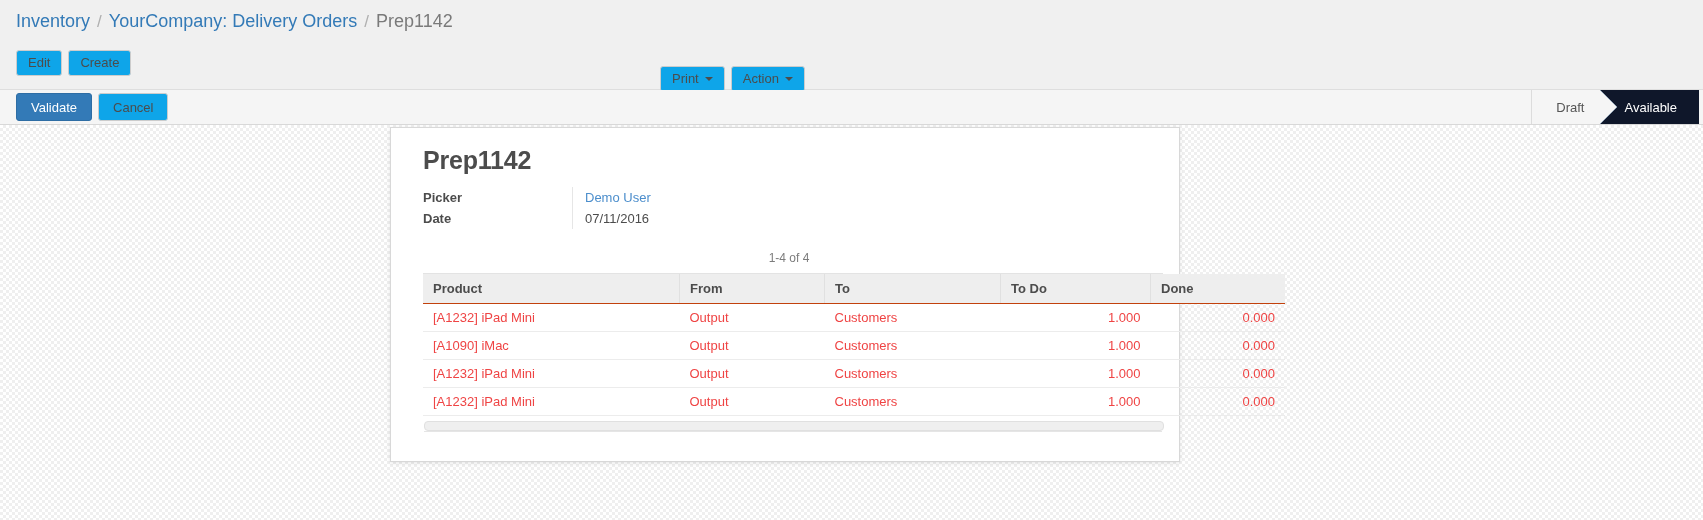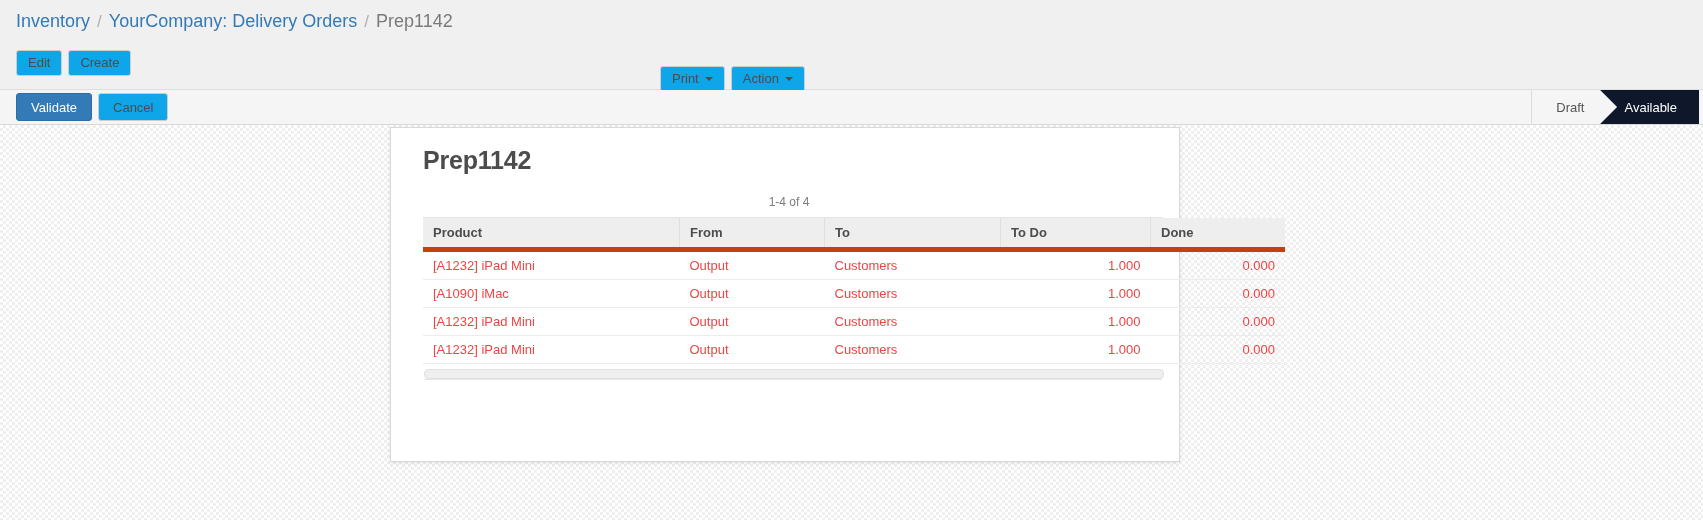--- a/index.html
+++ b/index.html
@@ -277,21 +277,21 @@
     border-top: 1px solid #e3e3e3;
   }
   table.olist {
     width: 100%;
     border-collapse: collapse;
     font-size: 13px;
     table-layout: fixed;
   }
   table.olist thead th {
     background: #eeeeee;
-    border-bottom: 5px solid #c2410c;
+    border-bottom: 1px solid #c2410c;
     border-right: 1px solid #e0e0e0;
     font-weight: bold;
     color: #4c4c4c;
     text-align: left;
     padding: 7px 10px;
     white-space: nowrap;
   }
   table.olist thead th:last-child { border-right: none; }
   table.olist tbody td {
     border-bottom: 1px solid #ececec;
@@ -371,20 +371,34 @@
       <span>Available</span>
     </div>
   </div>
 </div>
 
 <div class="form-view">
   <div class="sheet">
 
     <h1 class="record-title">Prep1142</h1>
 
+    <table class="field-group">
+      <tbody>
+        <tr>
+          <td class="field-label">Picker</td>
+          <td class="field-value">
+            <a class="field-link" href="#">Demo User</a>
+          </td>
+        </tr>
+        <tr>
+          <td class="field-label">Date</td>
+          <td class="field-value">07/11/2016</td>
+        </tr>
+      </tbody>
+    </table>
 
     <div class="notebook">
 
       <div class="pager-row">
         <span class="pager">1-4 of 4</span>
       </div>
 
       <div class="list-wrap">
         <table class="olist">
           <thead>

